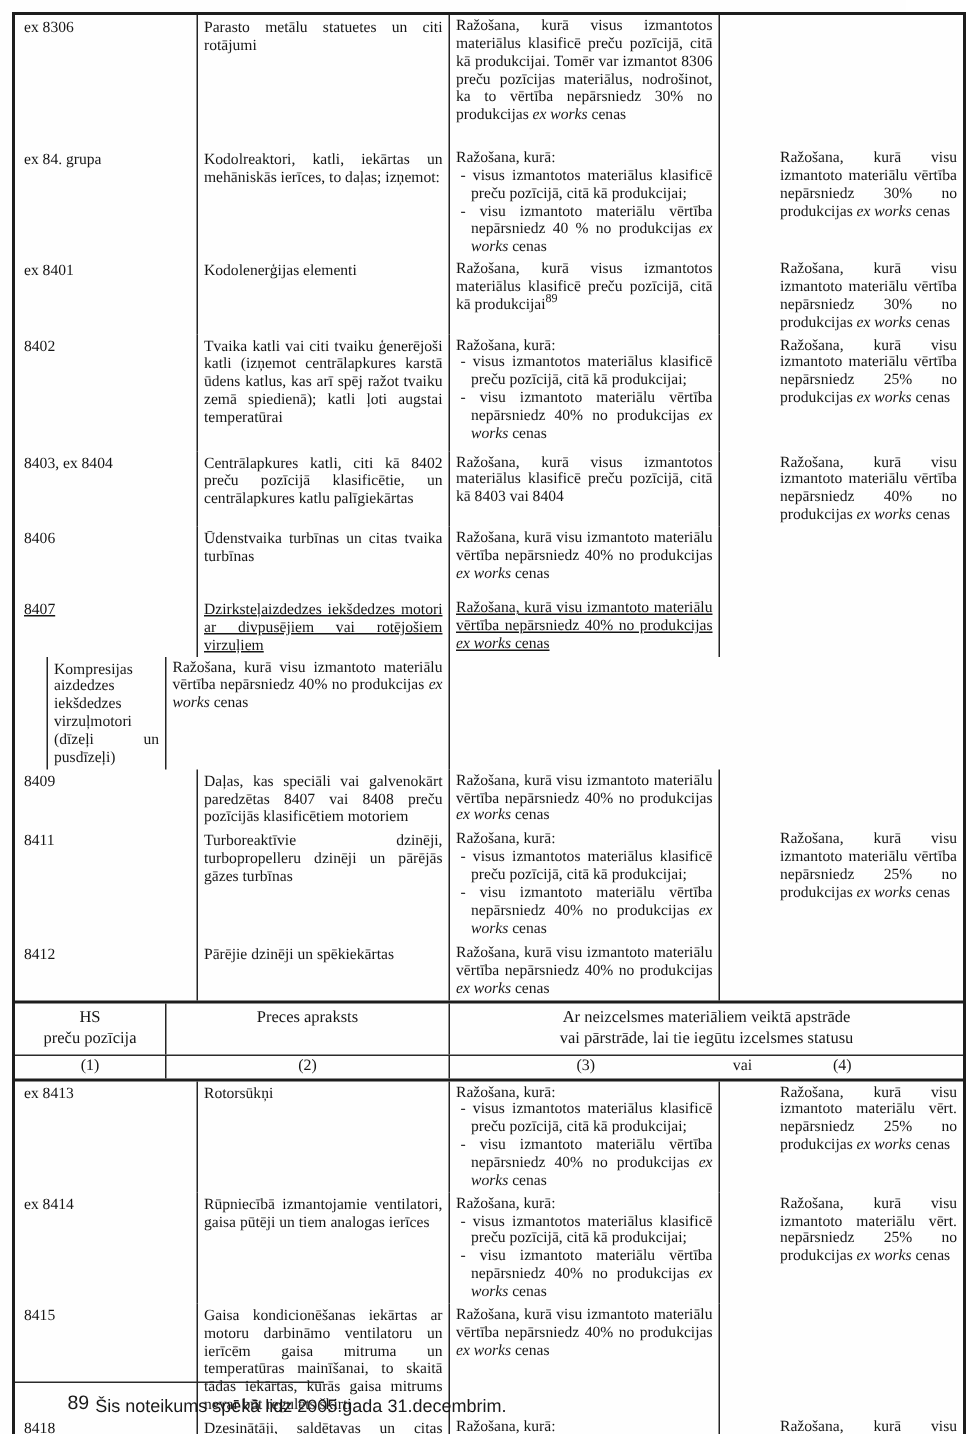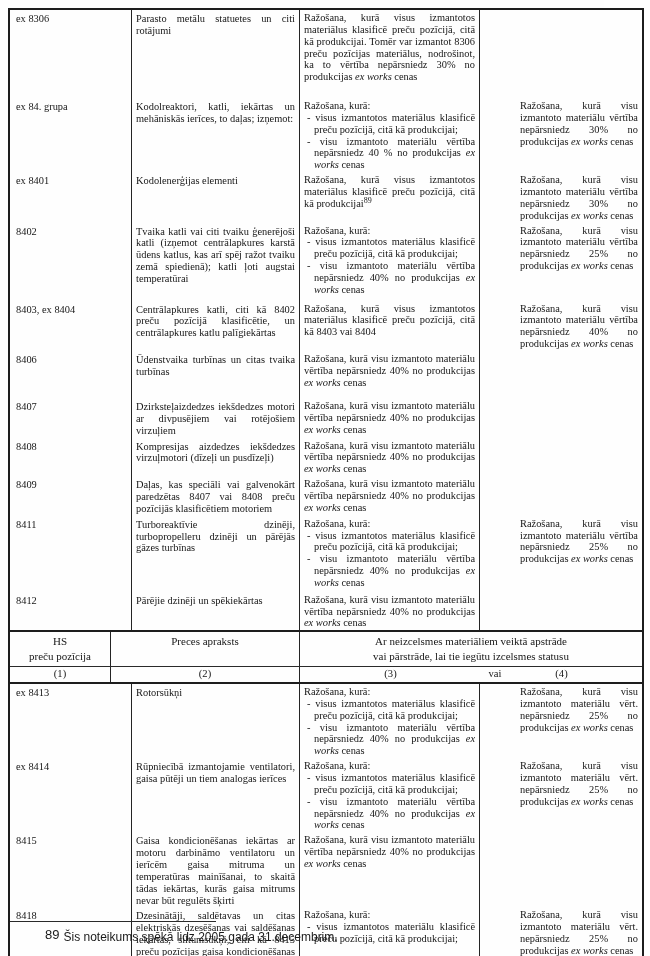--- a/index.html
+++ b/index.html
@@ -89,30 +89,29 @@
           <div class="cell c4 cl">Ražošana, kurā visu izmantoto materiālu vērtība nepārsniedz 40% no produkcijas <i>ex works</i> cenas</div>
         </div>
         <div class="trow" style="min-height: 47px;">
           <div class="cell code">8406</div>
           <div class="cell desc cl">Ūdenstvaika turbīnas un citas tvaika turbīnas</div>
           <div class="cell c3 cl">
             <div class="p">Ražošana, kurā visu izmantoto materiālu vērtība nepārsniedz 40% no produkcijas <i>ex works</i> cenas</div>
           </div>
           <div class="cell c4 cl"></div>
         </div>
-        <div class="trow" style="min-height: 31px;">
+        <div class="trow" style="min-height: 31px; text-decoration: underline;">
           <div class="cell code">8407</div>
           <div class="cell desc cl">Dzirksteļaizdedzes iekšdedzes motori ar divpusējiem vai rotējošiem virzuļiem</div>
           <div class="cell c3 cl">
             <div class="p">Ražošana, kurā visu izmantoto materiālu vērtība nepārsniedz 40% no produkcijas <i>ex works</i> cenas</div>
           </div>
           <div class="cell c4 cl"></div>
         </div>
         <div class="trow" style="min-height: 35px;">
-          <div class="cell code">8408</div>
           <div class="cell desc cl">Kompresijas aizdedzes iekšdedzes virzuļmotori (dīzeļi un pusdīzeļi)</div>
           <div class="cell c3 cl">
             <div class="p">Ražošana, kurā visu izmantoto materiālu vērtība nepārsniedz 40% no produkcijas <i>ex works</i> cenas</div>
           </div>
           <div class="cell c4 cl"></div>
         </div>
         <div class="trow" style="min-height: 34px;">
           <div class="cell code">8409</div>
           <div class="cell desc cl">Daļas, kas speciāli vai galvenokārt paredzētas 8407 vai 8408 preču pozīcijās klasificētiem motoriem</div>
           <div class="cell c3 cl">

